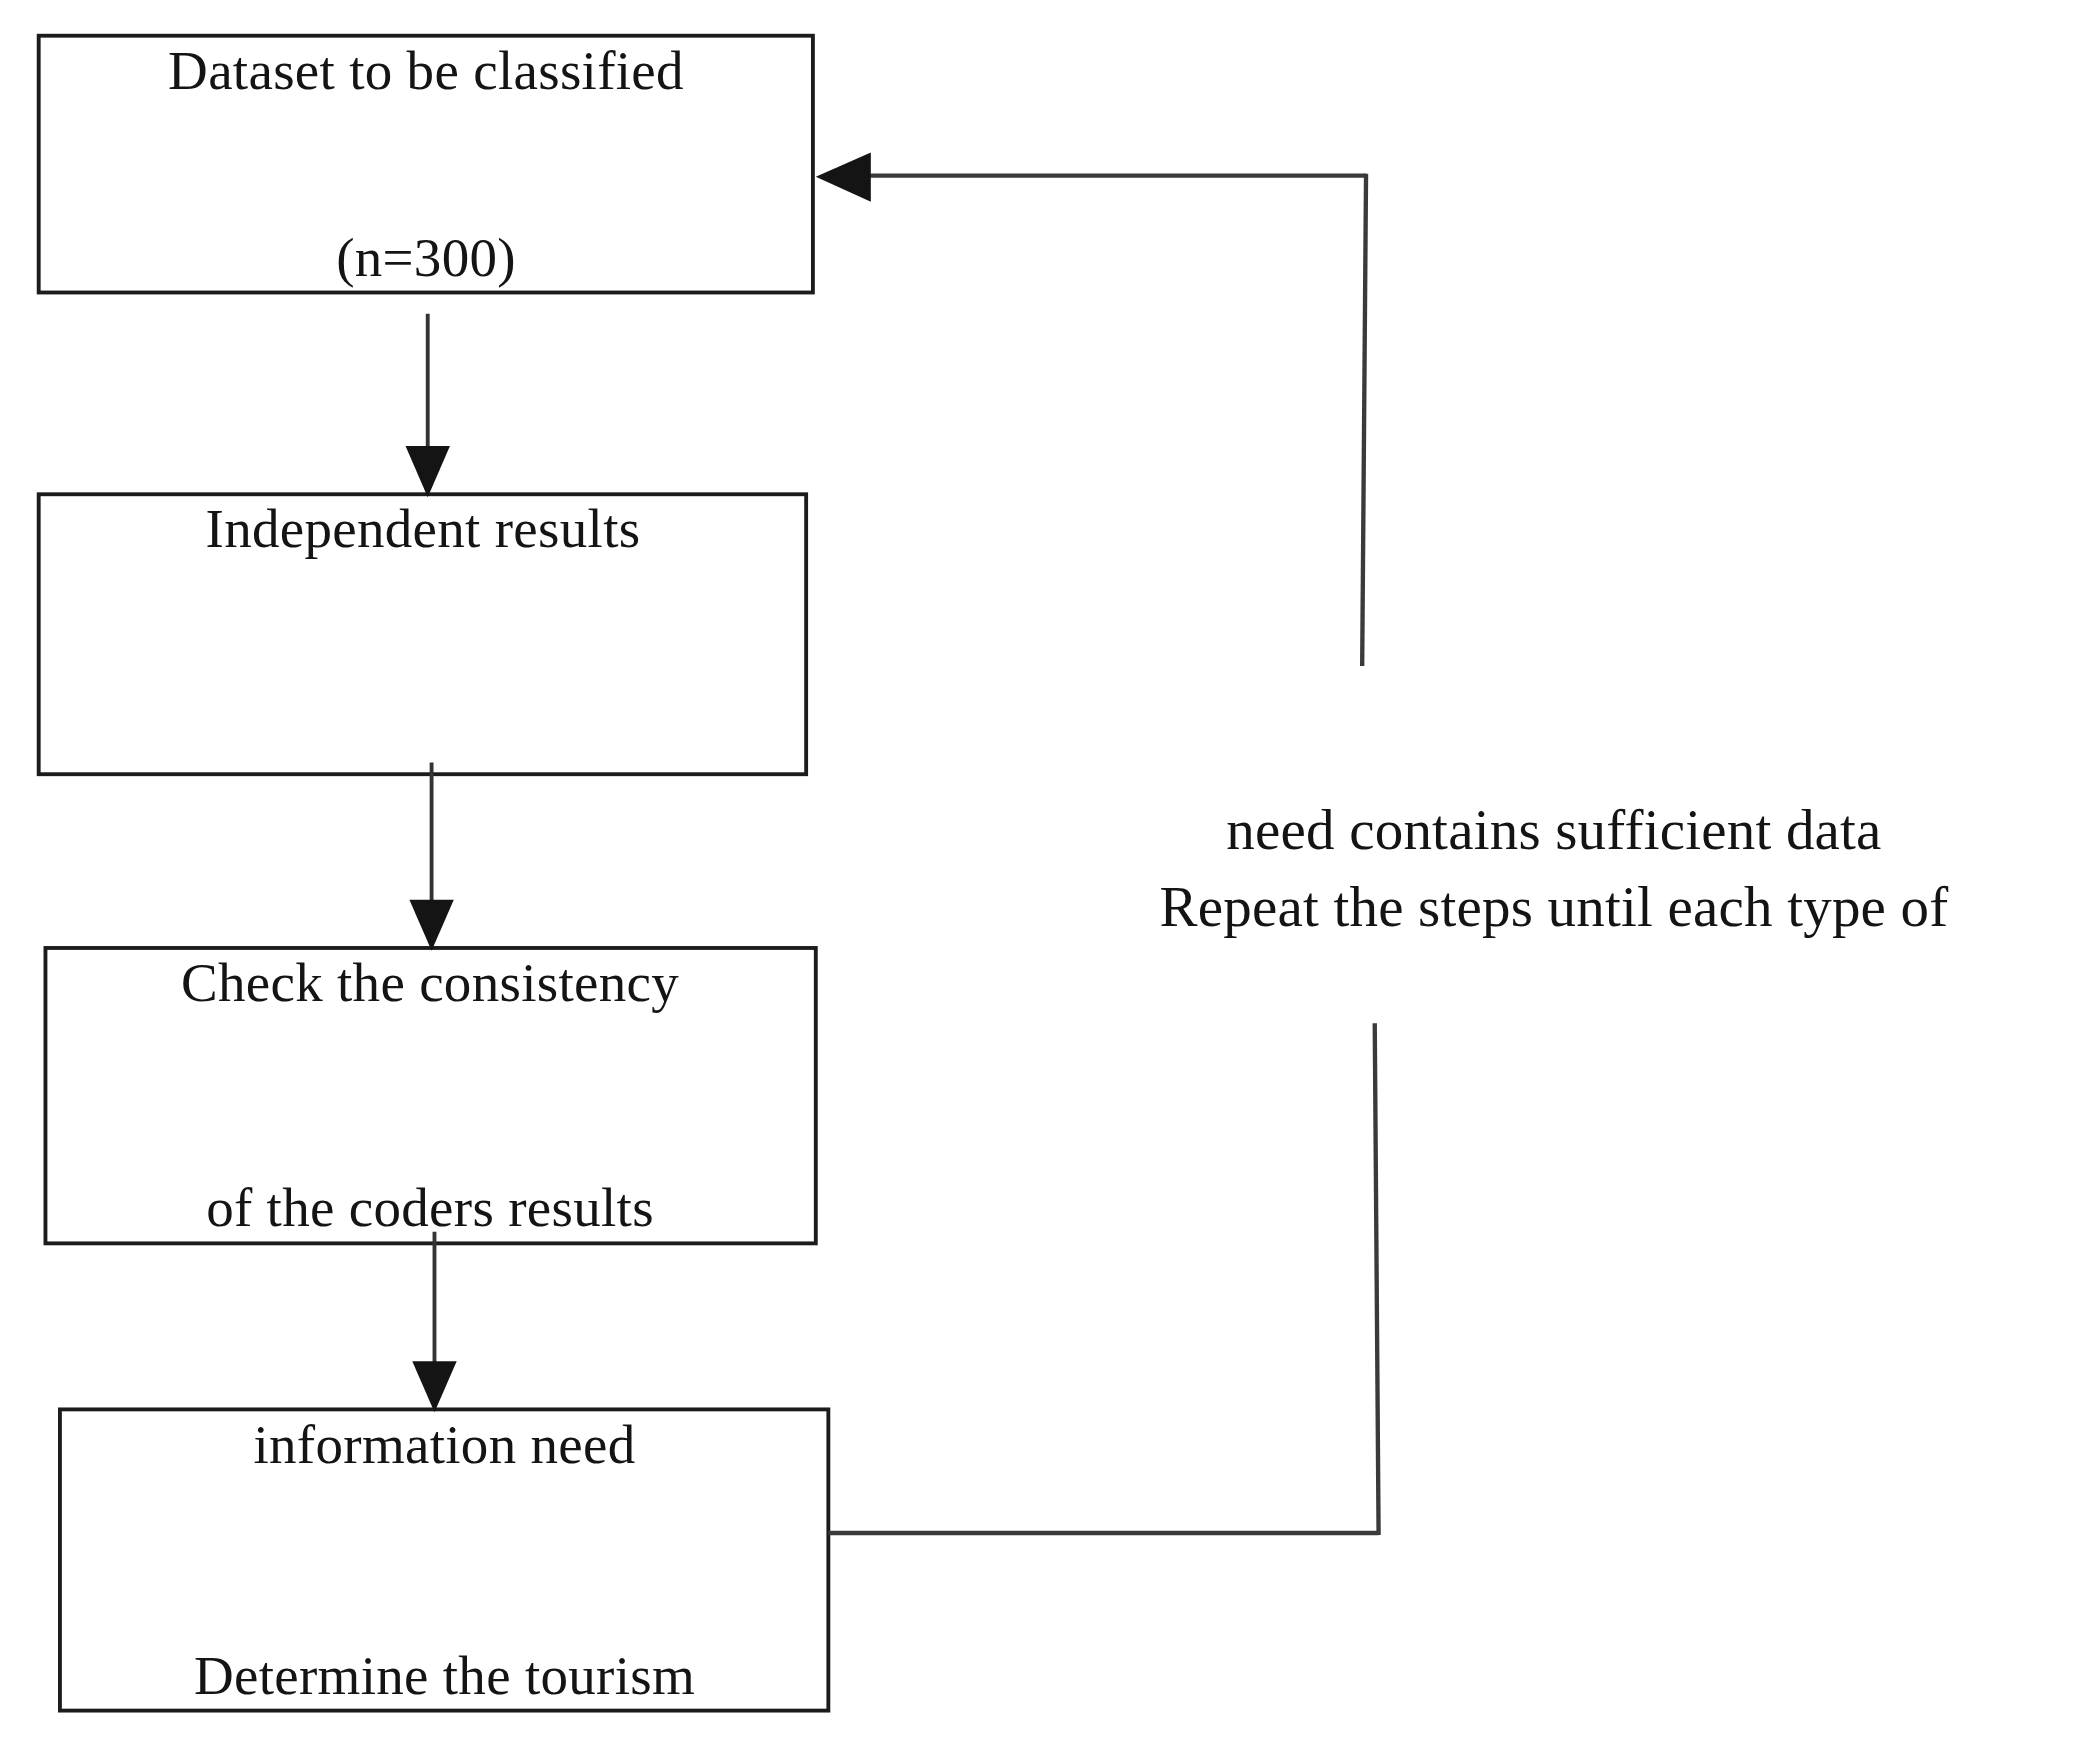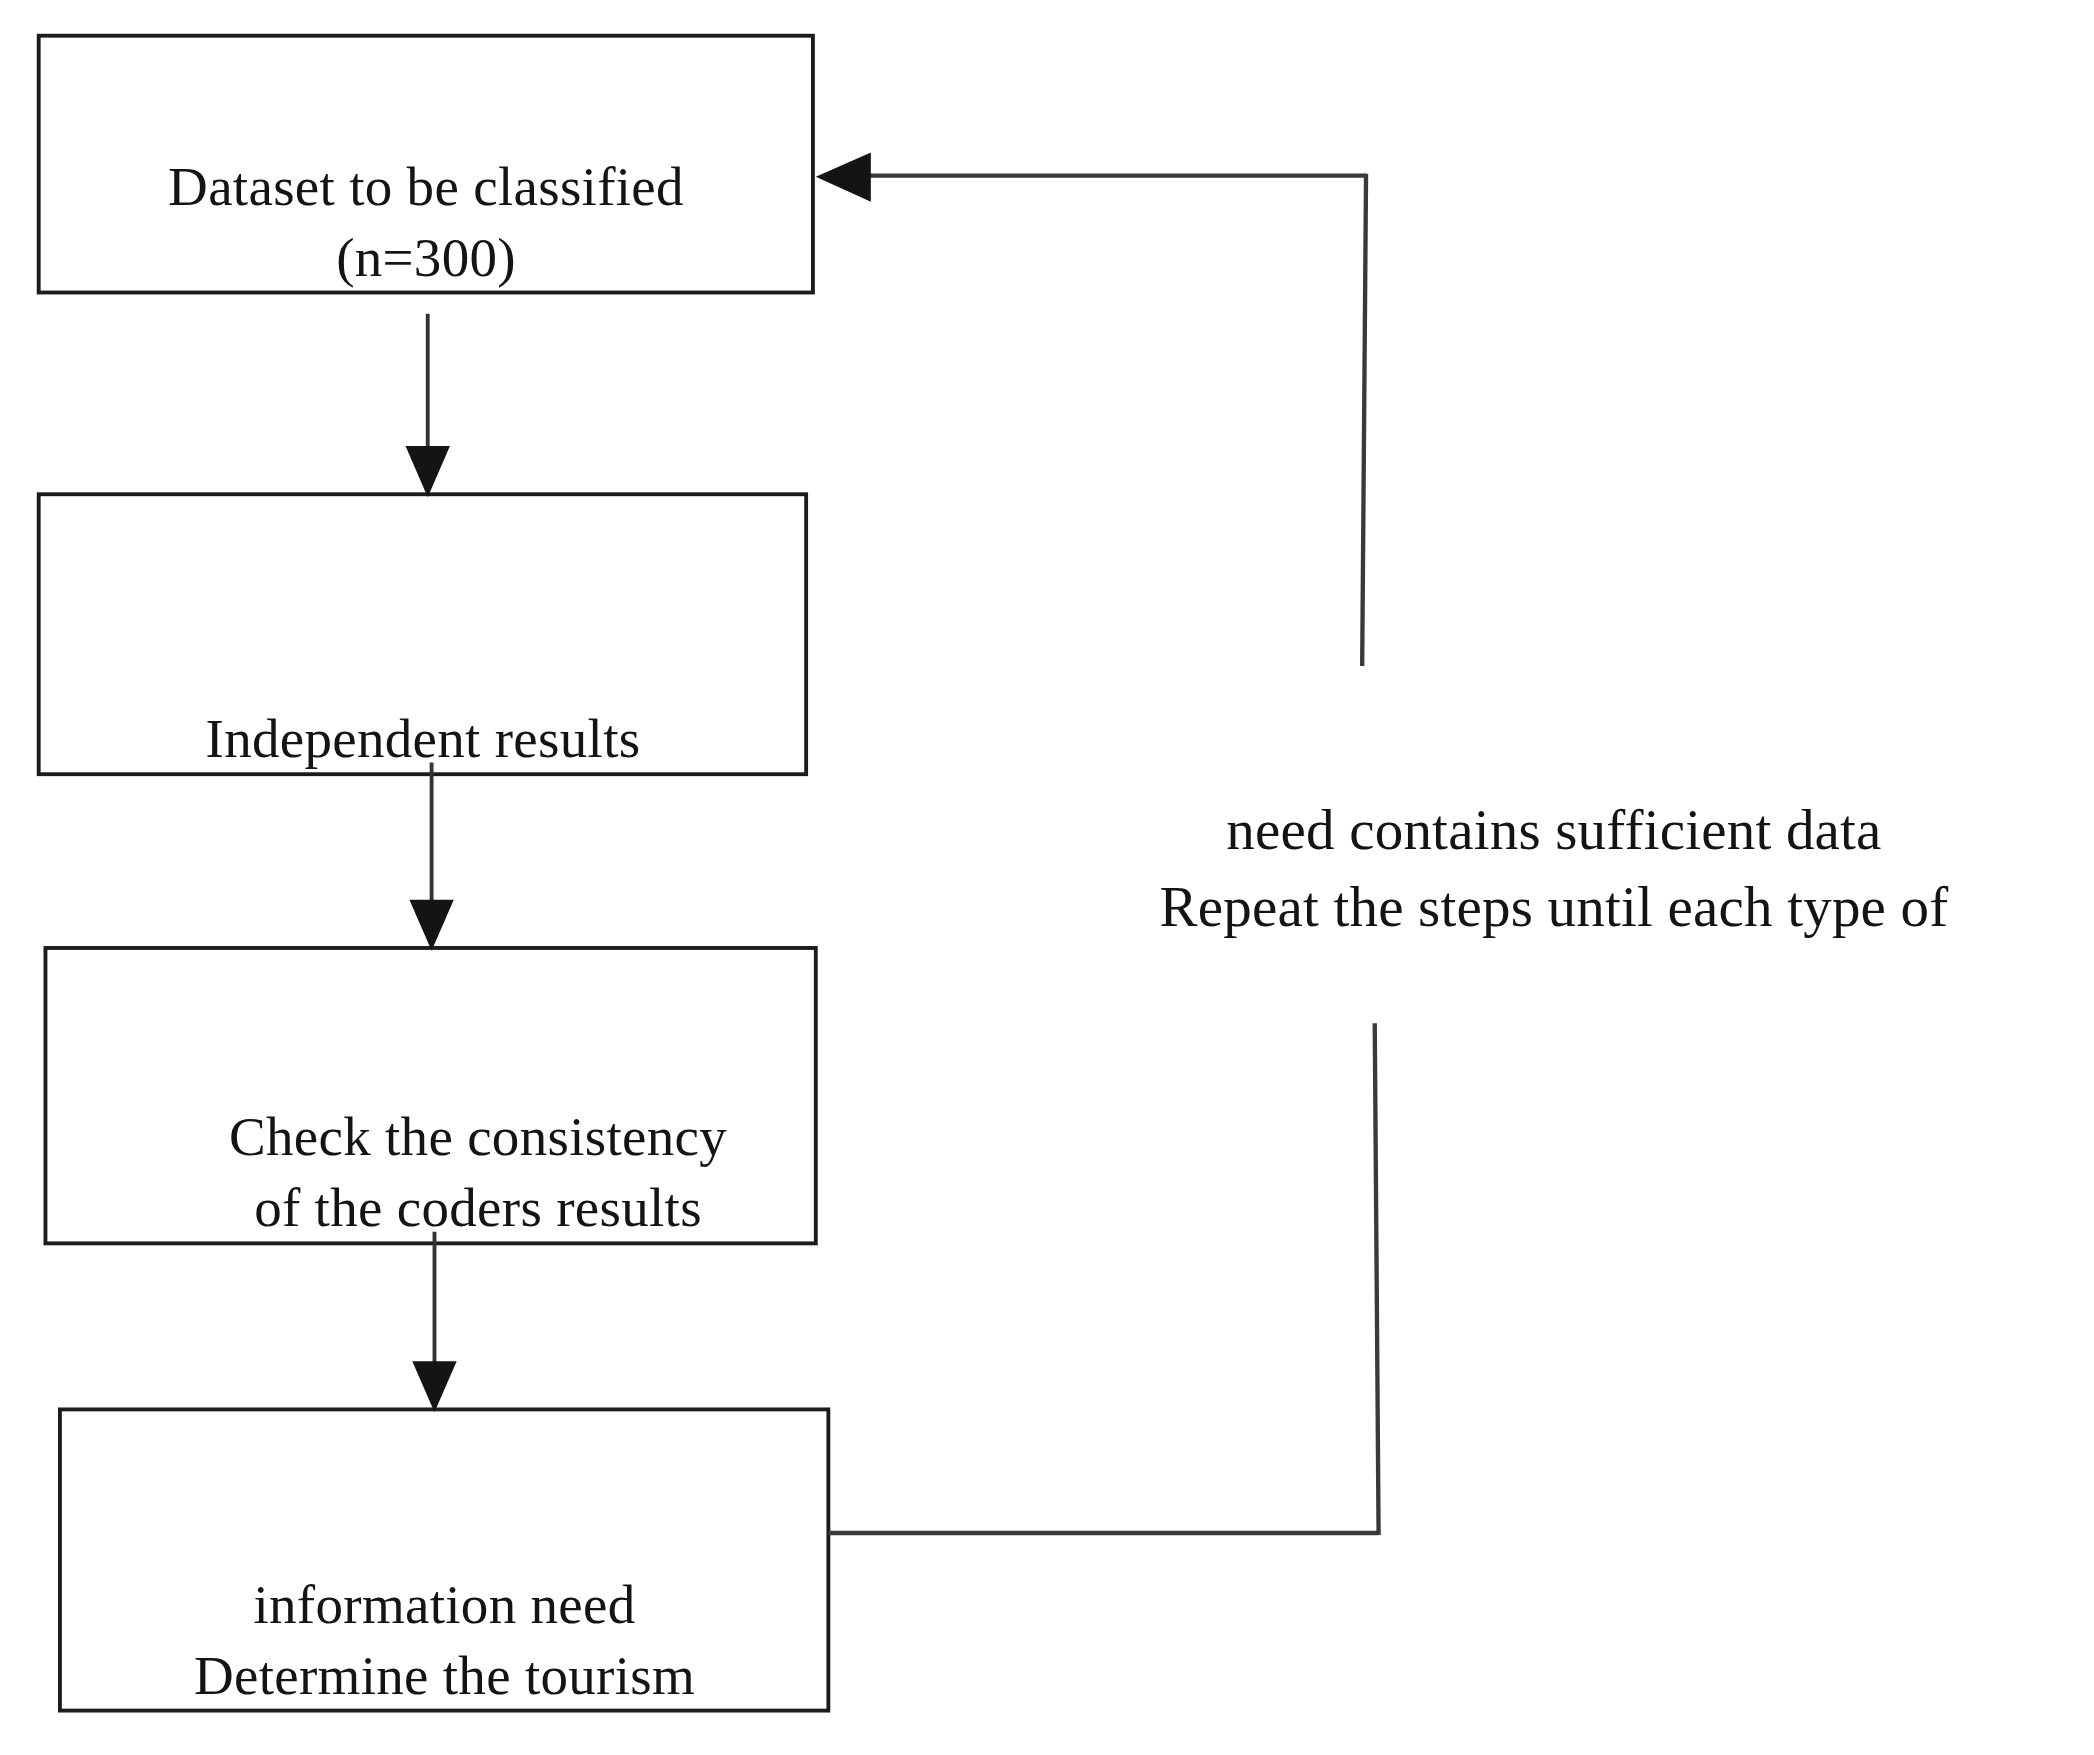--- a/index.html
+++ b/index.html
@@ -49,21 +49,21 @@
   .arrow-head {
     fill: #141414;
     stroke: none;
   }
   
   .node-label {
     position: absolute;
     display: flex;
     flex-direction: column;
     align-items: center;
-    justify-content: flex-end;
+    justify-content: space-between;
     text-align: center;
     font-size: 55px;
     line-height: 1.28;
     color: #141414;
     letter-spacing: 0.3px;
     pointer-events: none;
     white-space: pre;
   }
   .annotation-label {
     position: absolute;
@@ -125,21 +125,21 @@
 
   <div class="node-label" style="left:39px; top:36px; width:774px; height:257px;">
     <span class="label-line">Dataset to be classified</span>
     <span class="label-line">(n=300)</span>
   </div>
 
   <div class="node-label" style="left:39px; top:494px; width:768px; height:280px;">
     <span class="label-line">Independent results</span>
   </div>
 
-  <div class="node-label" style="left:45px; top:948px; width:770px; height:295px;padding-left:48px;">
+  <div class="node-label" style="left:45px; top:948px; width:770px; height:295px;">
     <span class="label-line">Check the consistency</span>
     <span class="label-line">of the coders results</span>
   </div>
 
   <div class="node-label" style="left:60px; top:1410px; width:769px; height:301px;">
     <span class="label-line">information need</span>
     <span class="label-line">Determine the tourism</span>
   </div>
 
   <div class="annotation-label" style="left:1014px; top:772px; width:1080px; height:193px;">

